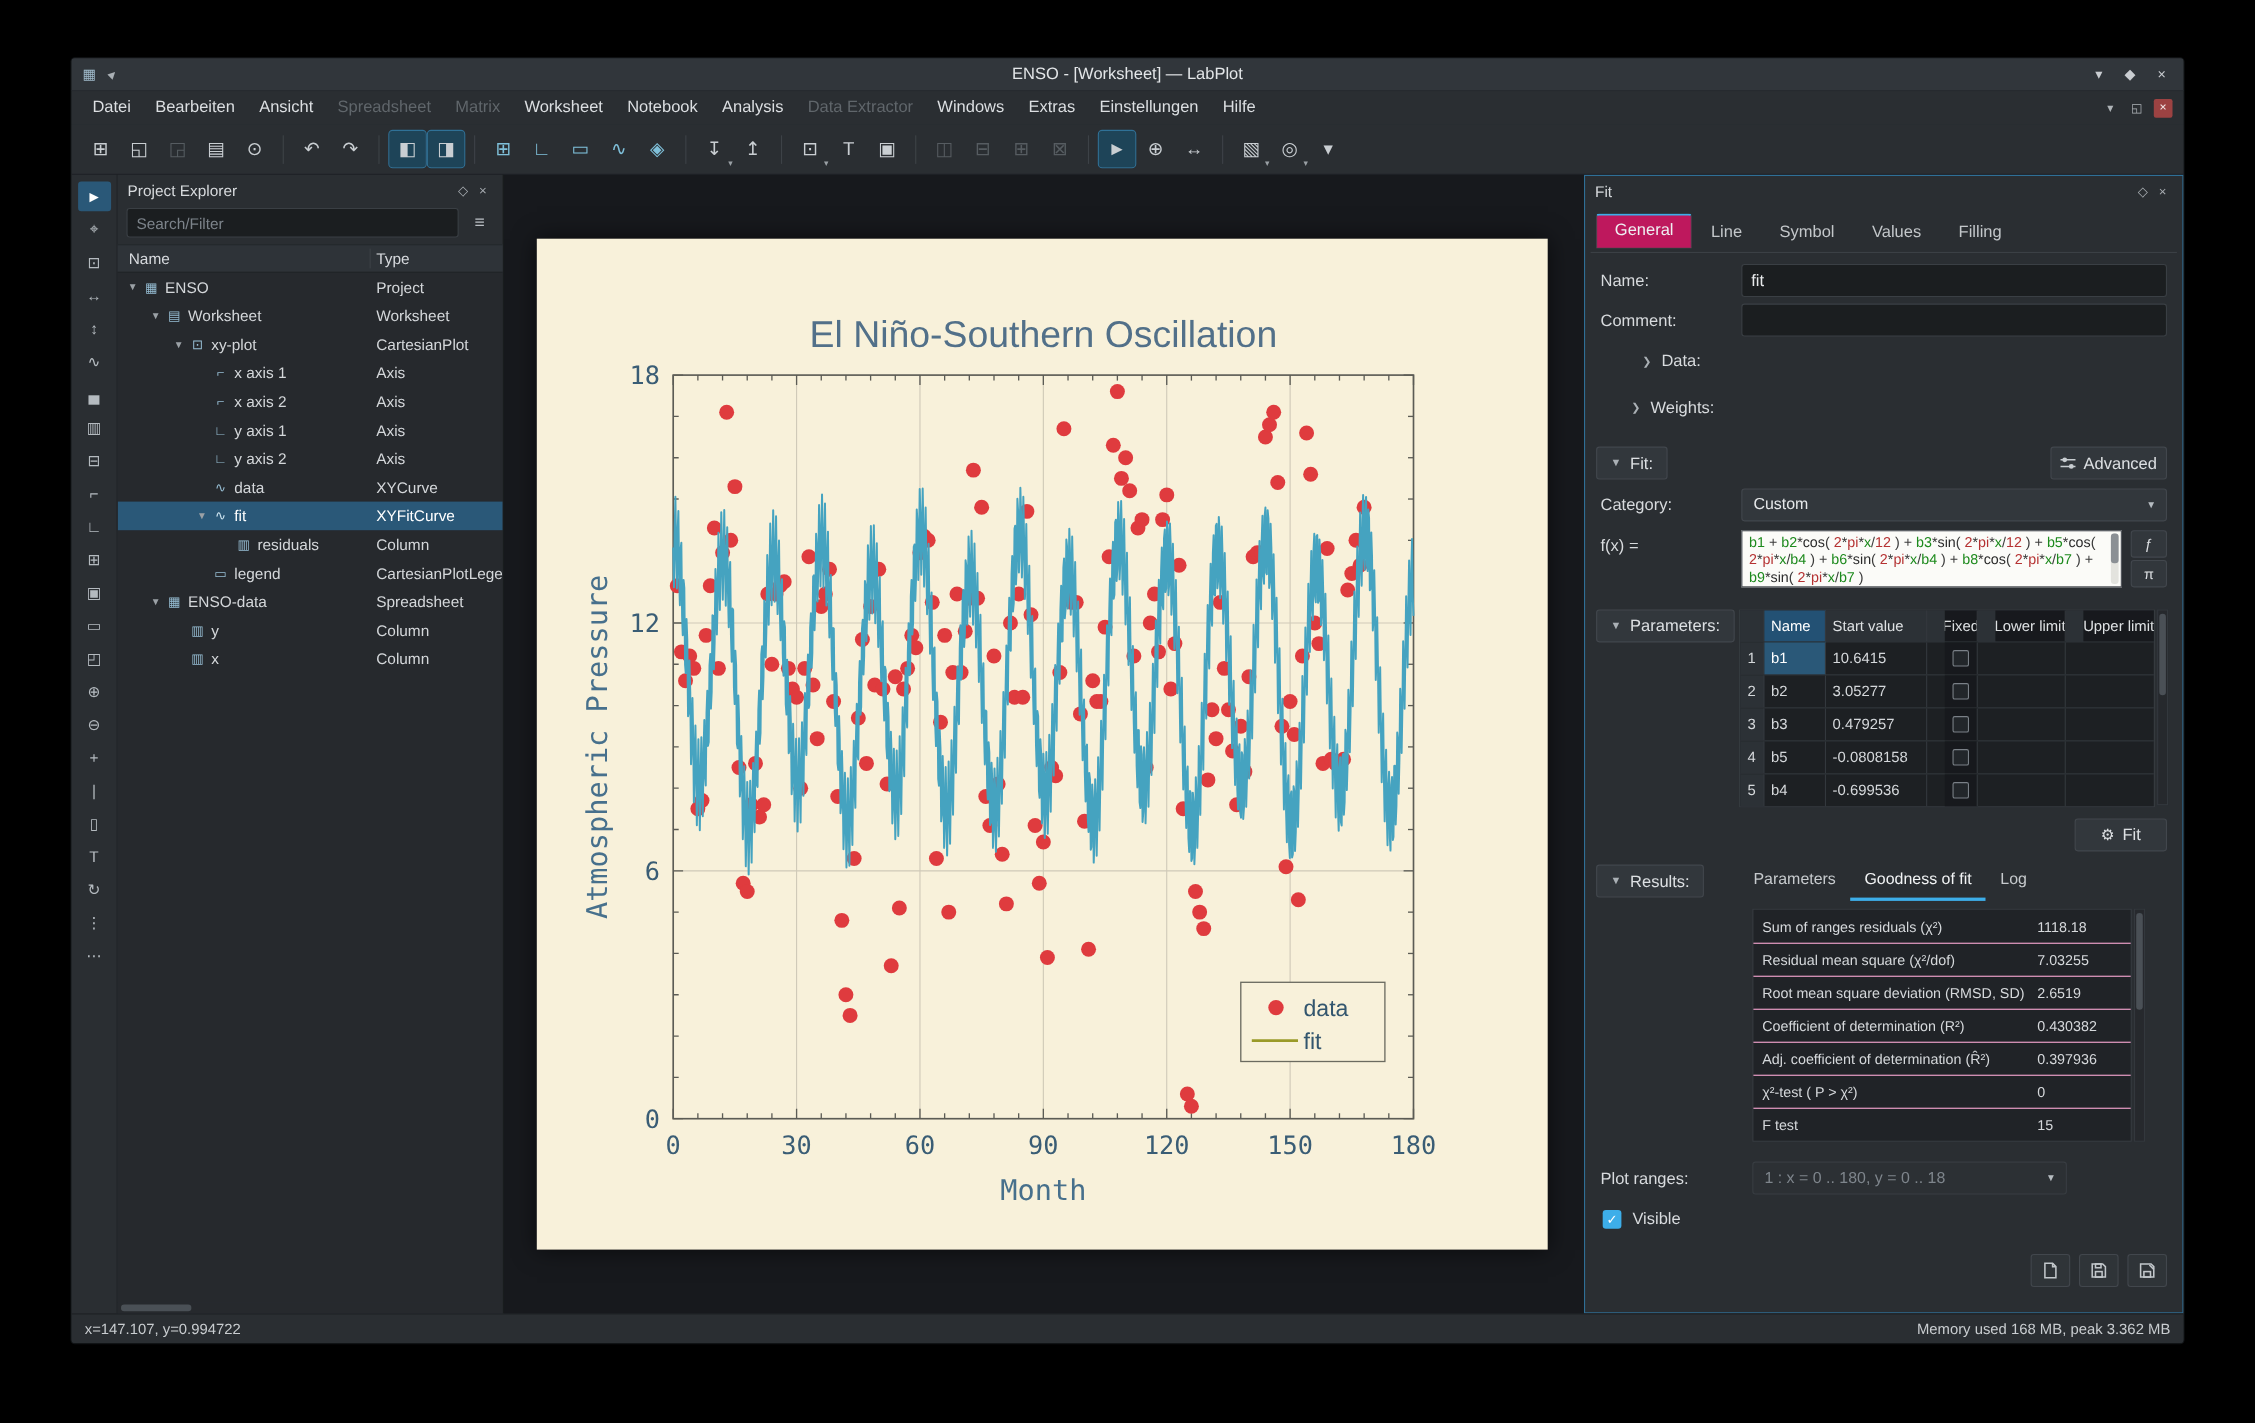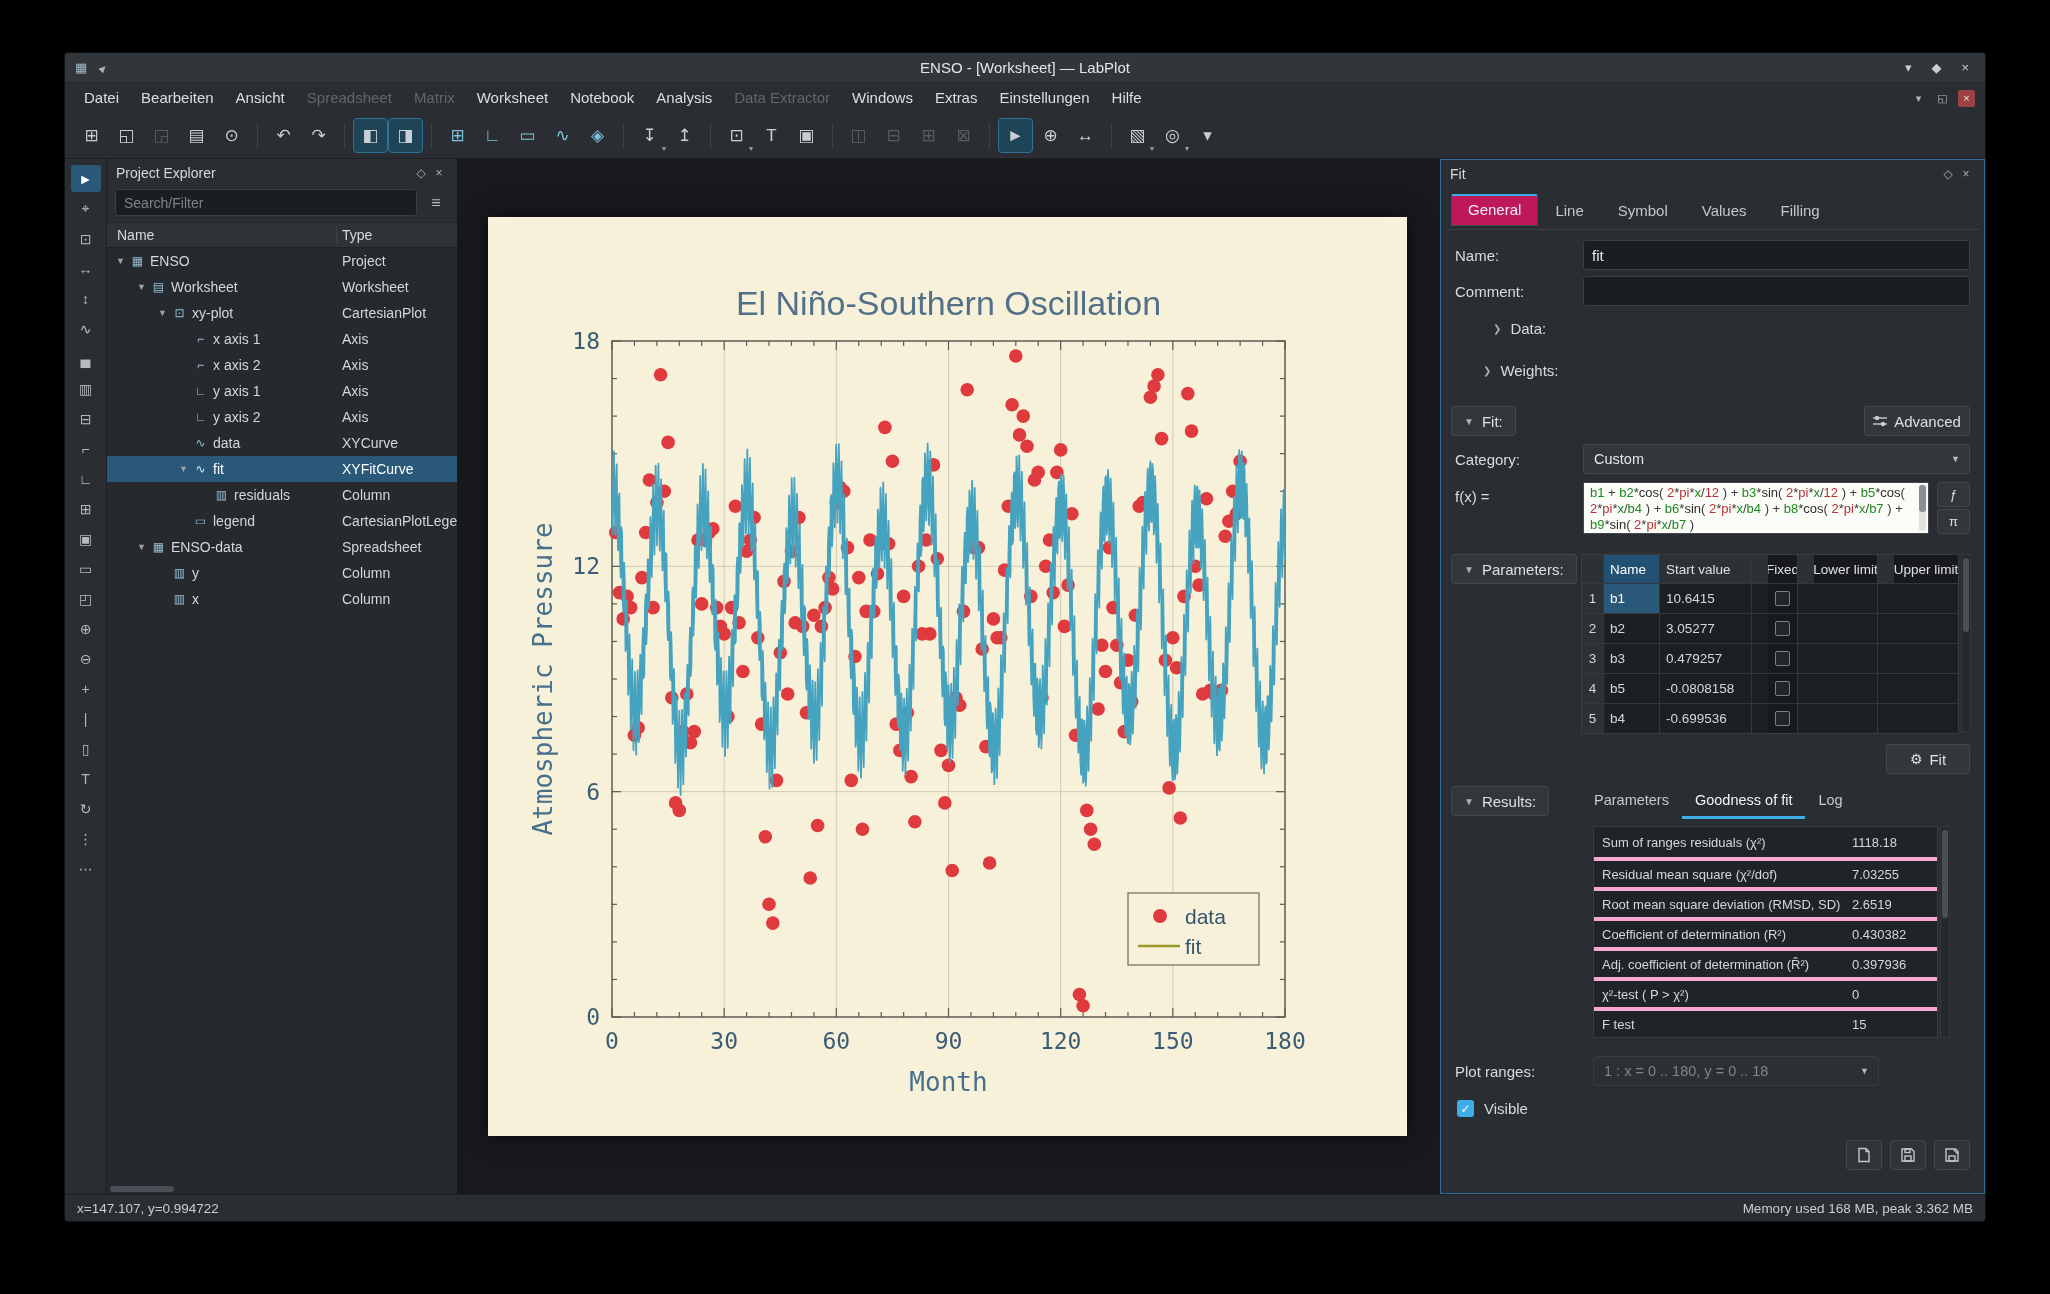--- a/index.html
+++ b/index.html
@@ -143,21 +143,21 @@
   .vscroll { position:absolute; width:10px; background:#26292d; border:1px solid #33383d; }
   .vscroll .vthumb { position:absolute; left:1px; right:1px; top:3px; height:42%;
     background:#4a5056; border-radius:3px; }
 
   .res-tabs { position:absolute; left:140px; top:598px; display:flex; font-size:14.5px; }
   .res-tab { padding:6px 13px 8px; color:#c6cacd; }
   .res-tab.active { color:#f2f4f5; border-bottom:3px solid #3daee9; }
 
   .rtable { position:absolute; left:152px; top:638px; width:345px; background:#202327;
     border:1px solid #383d42; font-size:13px; color:#d5d8db; }
-  .rrow { display:flex; height:30px; border-top:4px solid #f9a8d4; align-items:center; }
+  .rrow { display:flex; height:30px; border-top:1px solid #f9a8d4; align-items:center; }
   .rrow:first-child { border-top:none; }
   .rlabel { width:258px; padding-left:8px; overflow:hidden; white-space:nowrap; }
   .rvalue { flex:1; }
 
   .cb { width:17px; height:17px; border-radius:3px; background:#3daee9; color:#fff;
     display:flex; align-items:center; justify-content:center; font-size:12px; }
   .visible-row { position:absolute; left:16px; top:912px; display:flex; gap:10px; align-items:center;}
 
   .bottom-btns { position:absolute; right:14px; top:952px; display:flex; gap:8px; }
   .icon-btn { width:36px; height:30px; border:1px solid #42474d; border-radius:3px;

